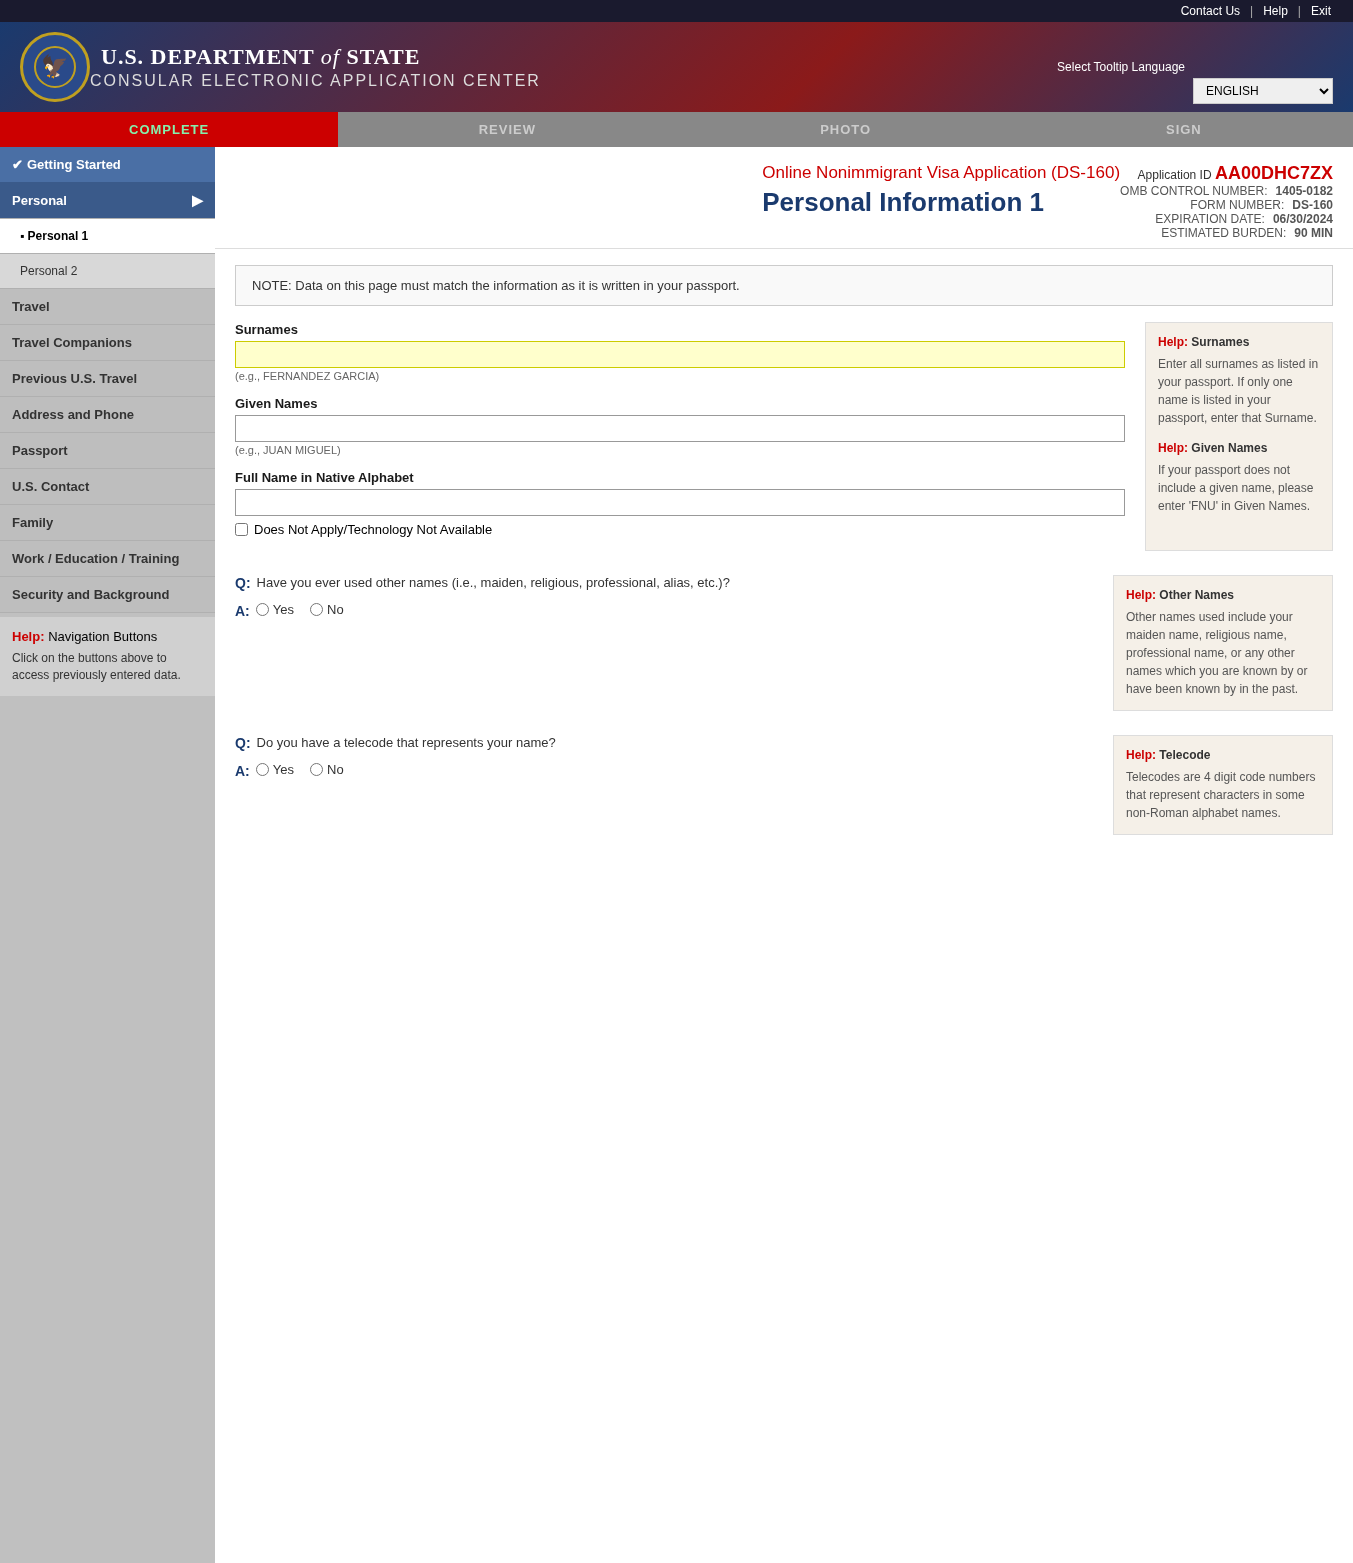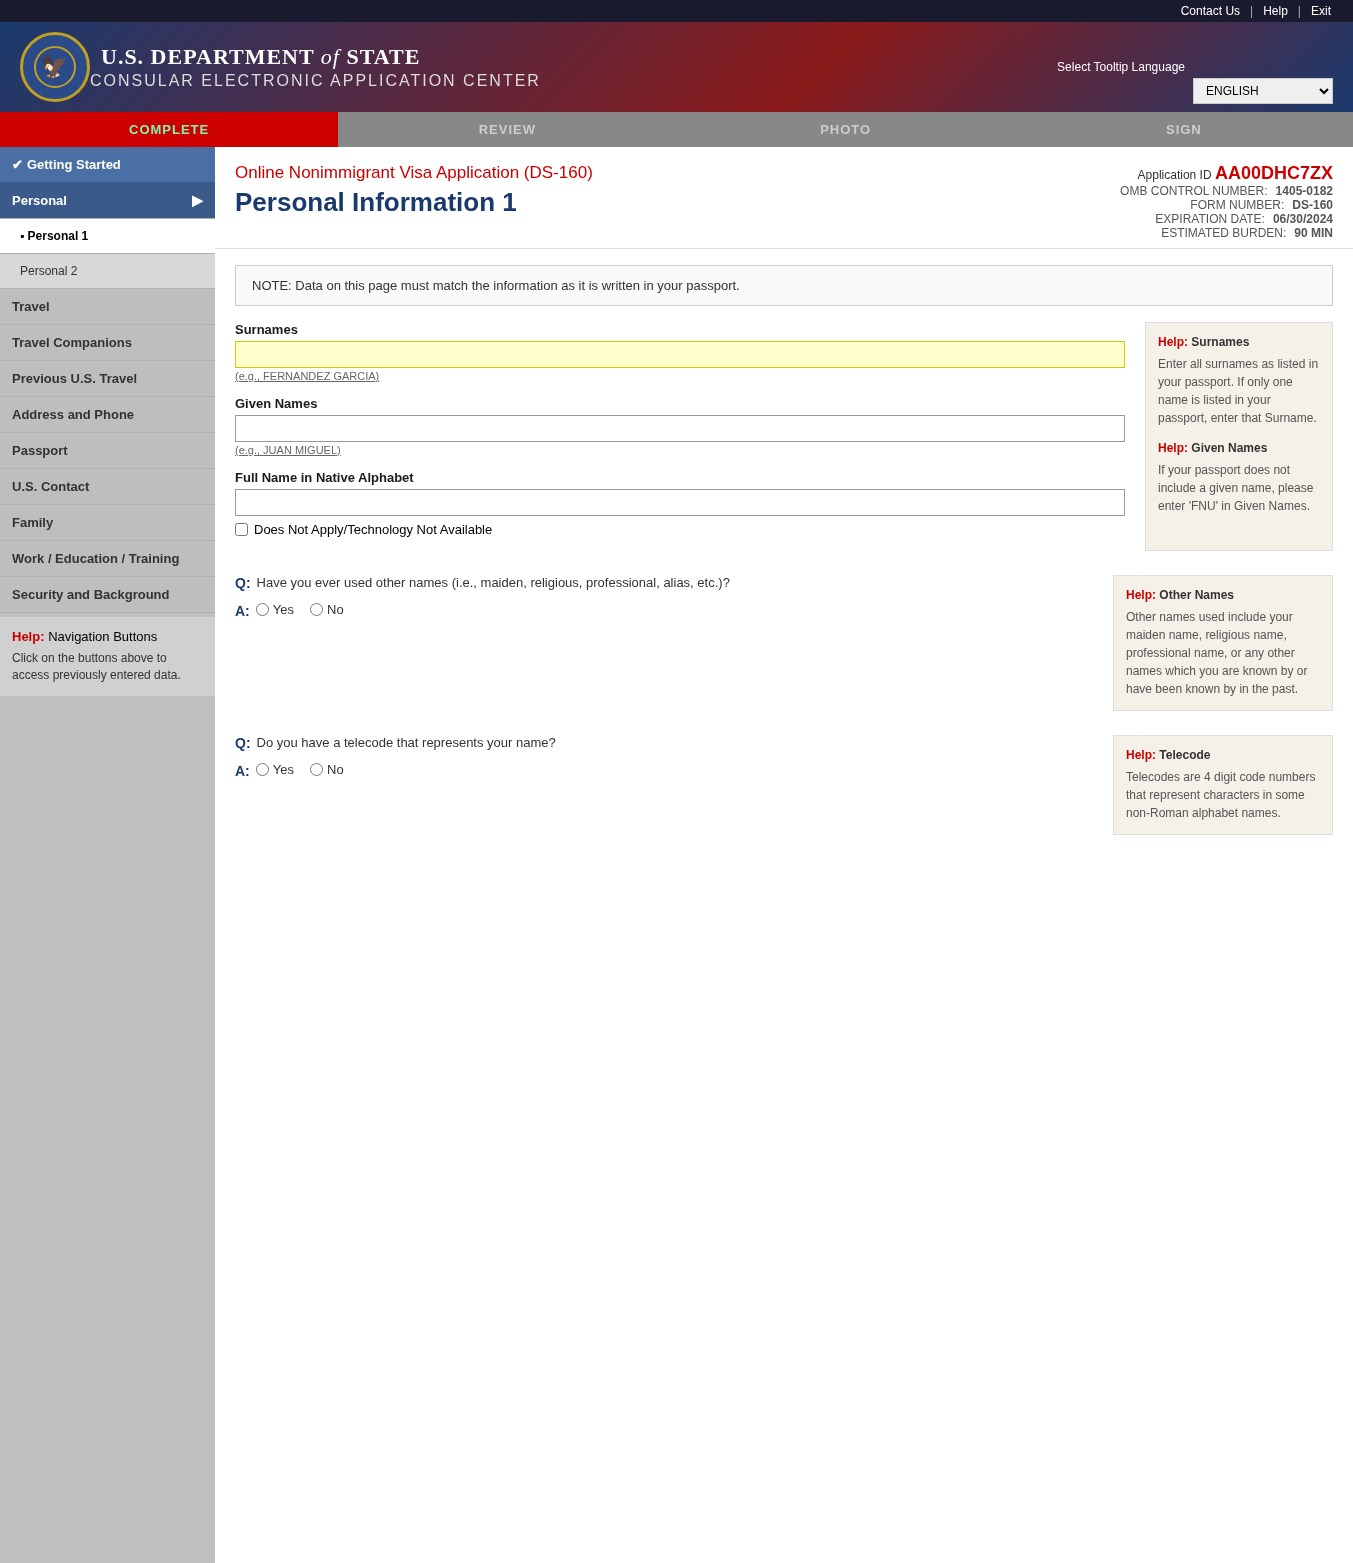--- a/index.html
+++ b/index.html
@@ -148,21 +148,21 @@
     .content {
       flex: 1;
       background: white;
       padding: 0;
     }
     .content-header {
       padding: 16px 20px 8px;
       border-bottom: 1px solid #ddd;
       background: white;
       display: flex;
-      justify-content: space-between;
+      justify-content: flex-end;
       align-items: flex-start;
     }
     .content-header-left {}
     .app-title {
       color: #c00;
       font-size: 17px;
       margin-bottom: 4px;
     }
     .page-title {
       color: #1a3a6e;
@@ -241,21 +241,20 @@
       background: white;
     }
     .field-input.highlighted {
       background: #ffffcc;
       border: 1px solid #cccc00;
     }
     .field-hint {
       color: #666;
       font-size: 11px;
       margin-top: 2px;
-      text-decoration: underline;
     }
     .checkbox-row {
       display: flex;
       align-items: center;
       gap: 6px;
       margin-top: 6px;
       font-size: 13px;
     }
 
     

